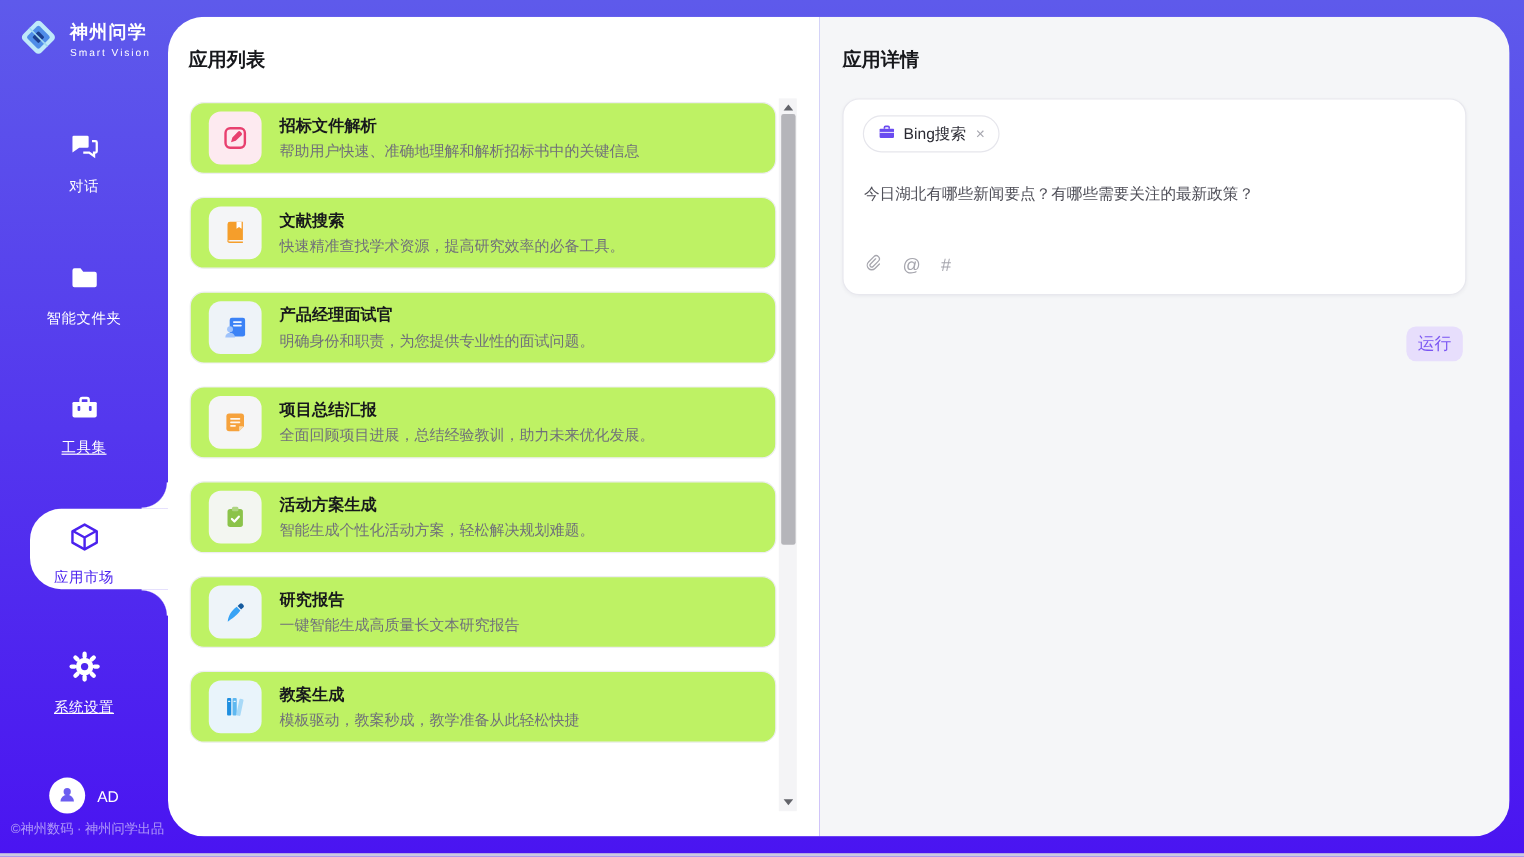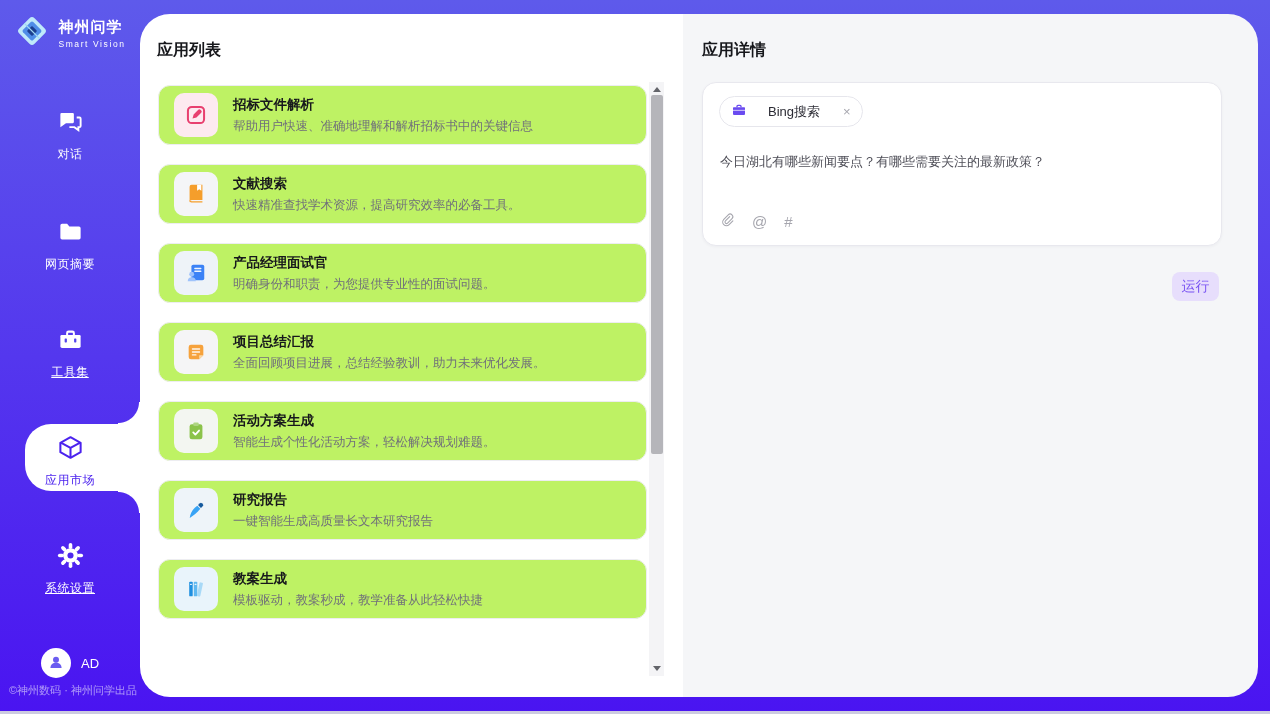--- a/index.html
+++ b/index.html
@@ -46,21 +46,21 @@
   .sb-btn { position:absolute; left:0; width:15px; height:13px; display:flex; align-items:center; justify-content:center; cursor:pointer; }
   .sb-up { top:1px; } .sb-down { bottom:1px; }
   .tri-up { width:0; height:0; border-left:4px solid transparent; border-right:4px solid transparent; border-bottom:5px solid #63646a; }
   .tri-down { width:0; height:0; border-left:4px solid transparent; border-right:4px solid transparent; border-top:5px solid #63646a; }
   .sb-thumb { position:absolute; left:1.5px; top:13px; width:12px; height:359px; background:#b5b5ba; border-radius:2px; cursor:grab; }
 
   
   .detail-title { position:absolute; left:19px; top:26px; font-size:16px; font-weight:700; color:#17181c; }
   .detail-card { position:absolute; left:19px; top:68px; width:520px; height:164px; background:#fff;
                  border:1px solid #e8e8ee; border-radius:14px; box-shadow:0 1px 3px rgba(30,30,60,.04); }
-  .tool-tag { position:absolute; left:16px; top:13px; height:31px; display:inline-flex; align-items:center; gap:21px;
+  .tool-tag { position:absolute; left:16px; top:13px; height:31px; display:inline-flex; align-items:center; gap:6px;
               padding:0 11px; background:#fff; border:1px solid #e6e6ec; border-radius:17px; font-size:13px; color:#2a2a33; cursor:pointer; }
   .tag-close { color:#a6a6ae; font-size:13px; margin-left:2px; cursor:pointer; }
   .query { position:absolute; left:17px; top:69px; right:32px; font-size:13px; color:#4f4f58; line-height:1.5; cursor:text; }
   .attach-row { position:absolute; left:17px; bottom:13px; display:flex; align-items:center; gap:17px; }
   .attach-glyph { font-size:15px; color:#a6a6ae; cursor:pointer; }
   .run-btn { position:absolute; right:39px; top:258px; width:47px; height:29px; background:#e7defc; color:#7a55f2;
              font-size:14px; border:none; border-radius:8px; display:flex; align-items:center; justify-content:center; cursor:pointer; }
 </style>
 </head>
 <body>
@@ -99,21 +99,21 @@
       </span>
       <span class="nav-label">对话</span>
     </div>
 
     <div class="nav-item" style="top:218px">
       <span>
         <svg width="27" height="27" viewBox="0 0 24 24">
           <path fill="#fff" d="M3 6.5A1.5 1.5 0 0 1 4.5 5H9l2 2.5h8.5A1.5 1.5 0 0 1 21 9v8.5a1.5 1.5 0 0 1-1.5 1.5h-15A1.5 1.5 0 0 1 3 17.5z"></path>
         </svg>
       </span>
-      <span class="nav-label">网页摘要</span>
+      <span class="nav-label">智能文件夹</span>
     </div>
 
     <div class="nav-item underline" style="top:326px">
       <span>
         <svg width="27" height="27" viewBox="0 0 24 24">
           <path fill="none" stroke="#fff" stroke-width="1.8" d="M9 8V6.3A1.3 1.3 0 0 1 10.3 5h3.4A1.3 1.3 0 0 1 15 6.3V8"></path>
           <path fill="#fff" d="M4 8h16a1 1 0 0 1 1 1v9a1.5 1.5 0 0 1-1.5 1.5h-15A1.5 1.5 0 0 1 3 18V9a1 1 0 0 1 1-1z"></path>
           <rect x="6.8" y="11" width="2" height="3.6" rx=".6" fill="#5344ec"></rect>
           <rect x="15.2" y="11" width="2" height="3.6" rx=".6" fill="#5344ec"></rect>
         </svg>

